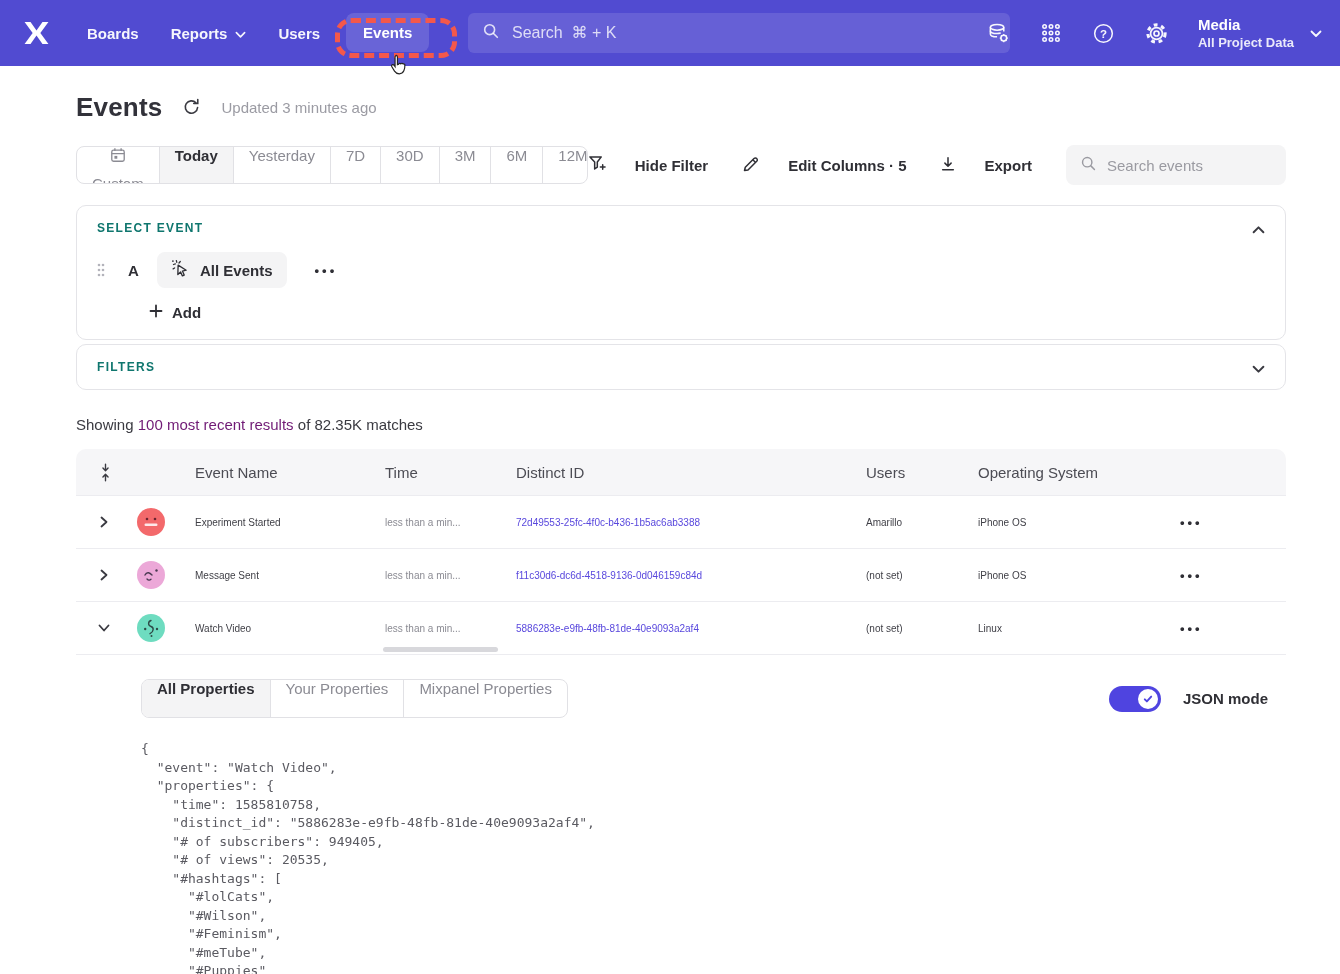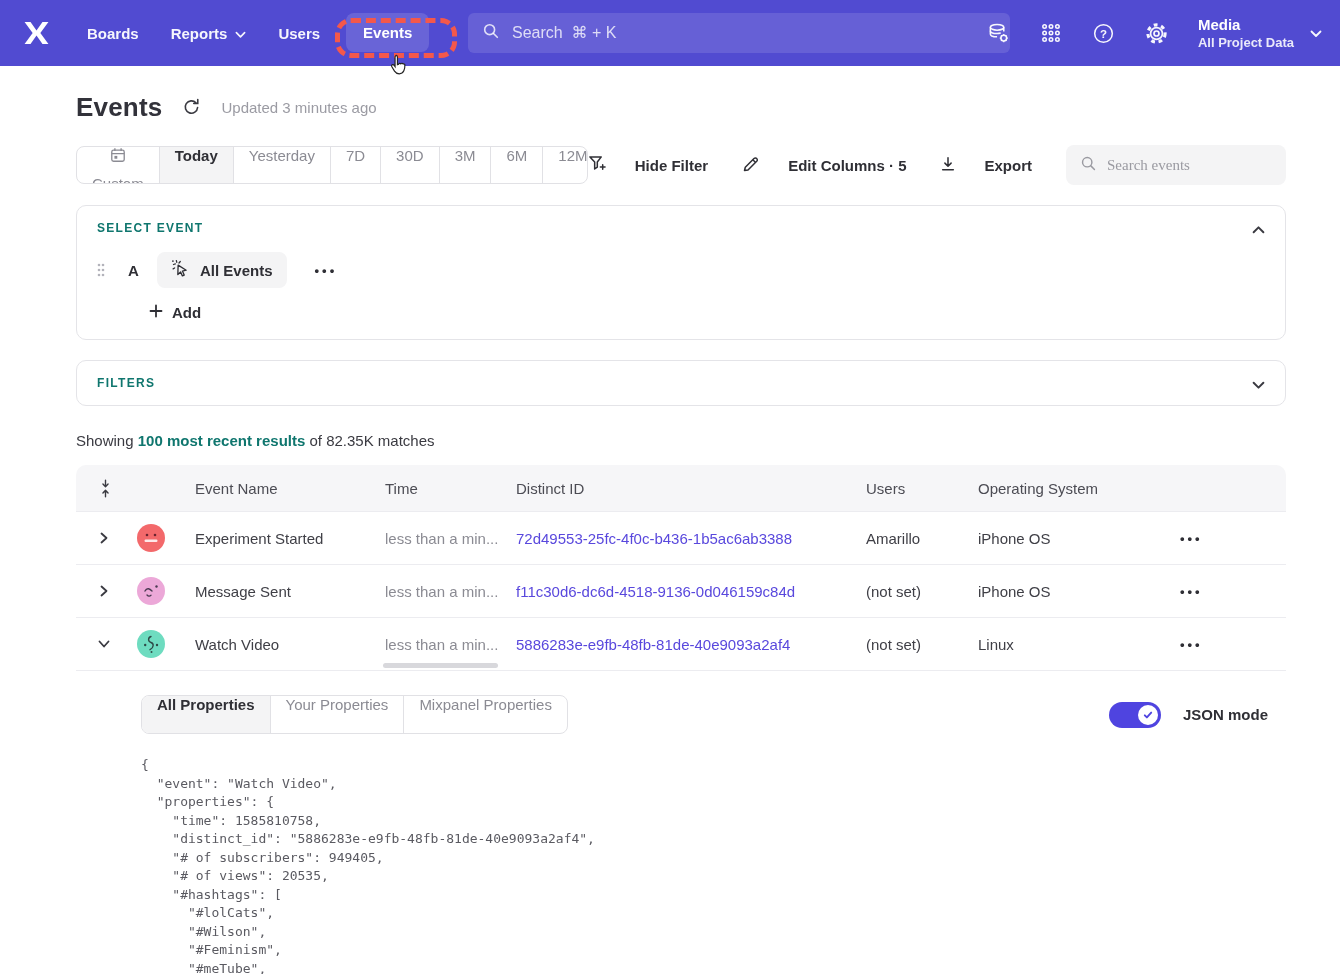--- a/index.html
+++ b/index.html
@@ -35,48 +35,48 @@
 
   .toolbar { margin-top:22px; display:flex; justify-content:space-between; align-items:center; }
   .seg { display:inline-flex; border:1px solid #e1e1e5; border-radius:8px; background:#fff; overflow:hidden; }
   .seg-item { display:flex; align-items:center; gap:9px; padding:0 15px; height:36px; font-size:15px;
               color:#8b8b93; border-right:1px solid #e1e1e5; cursor:pointer; white-space:nowrap;flex-direction:column; }
   .seg-item:last-child { border-right:none; }
   .seg-item.active { background:#f4f4f5; color:#2f2f35; font-weight:700; }
   .tool-group { display:flex; align-items:center; gap:34px; }
   .tool-btn { display:flex; align-items:center; gap:28px; font-size:15px; font-weight:600; color:#2f2f35; cursor:pointer; white-space:nowrap; }
   .search-box { width:220px; height:40px; background:#f4f4f5; border-radius:8px; display:flex; align-items:center; padding:0 14px; gap:10px; color:#9a9aa1; }
-  .search-box input { background:transparent; border:none; outline:none; font-size:15px; width:100%; color:#3a3a41; font-family:Liberation Serif, serif; }
+  .search-box input { background:transparent; border:none; outline:none; font-size:15px; width:100%; color:#3a3a41; font-family:Liberation Sans, sans-serif; }
   .search-box input::placeholder { color:#9a9aa1; }
 
   .card { border:1px solid #e4e4e8; border-radius:10px; position:relative; background:#fff; }
   .card-select { margin-top:20px; padding:15px 20px 18px; }
   .card-title { font-size:12px; font-weight:700; letter-spacing:1.3px; color:#0f766e; }
   .card-chevron { position:absolute; right:20px; top:14px; color:#3a3a41; cursor:pointer; }
   .event-row { margin-top:17px; display:flex; align-items:center; }
   .drag-handle { margin-right:23px; cursor:grab; display:flex; }
   .row-letter { width:14px; font-size:15px; font-weight:600; color:#2f2f35; margin-right:15px; }
   .event-pill { display:flex; align-items:center; gap:10px; height:36px; padding:0 14px; background:#f4f4f5;
                 border-radius:8px; font-size:15px; font-weight:700; color:#2f2f35; cursor:pointer; }
   .dots { letter-spacing:3px; color:#2f2f35; font-size:13px; font-weight:700; cursor:pointer; }
   .dots::before { content:"•••"; }
   .dots-btn { margin-left:28px; }
   .add-btn { margin-top:16px; margin-left:52px; display:flex; align-items:center; gap:9px;
              font-size:15px; font-weight:700; color:#2f2f35; cursor:pointer; width:max-content; }
-  .card-filters { margin-top:20px; height:46px; display:flex; align-items:center; padding:0 20px; }
+  .card-filters { margin-top:4px; height:46px; display:flex; align-items:center; padding:0 20px; }
   .card-filters .card-chevron { top:15px; }
 
   .results { margin-top:26px; font-size:15px; color:#3a3a41; }
-  .results b { font-weight:700; color:#0f766e; }
+  .results b { font-weight:400; color:#701a75; }
 
   
   .table { margin-top:16px; border-radius:10px; overflow:visible; }
   .grid-cols { display:grid; grid-template-columns:56px 63px 190px 131px 350px 112px 170px 138px; align-items:center; }
   .thead { height:46px; background:#f6f6f8; border-radius:10px 10px 0 0; font-size:15px; color:#4c4c54; }
-  .trow { height:53px; border-top:1px solid #ececf0; font-size:15px; color:#3f3f46; background:#fff; }
+  .trow { height:53px; border-top:1px solid #ececf0; font-size:10px; color:#3f3f46; background:#fff; }
   .sort-ic { margin-left:24px; display:flex; cursor:pointer; }
   .expander { display:flex; justify-content:center; cursor:pointer; }
   .avatar { margin-left:5px; display:flex; }
   .td-time { color:#8b8b93; white-space:nowrap; overflow:hidden; }
   .td-id { color:#5948dd; cursor:pointer; white-space:nowrap; }
   .row-dots { padding-left:32px; }
 
   
   .detail { border-top:1px solid #ececf0; background:#fff; padding:24px 18px 0 65px; position:relative; }
   .scroll-thumb { position:absolute; top:-8px; left:307px; width:115px; height:5px; background:#d8d8dc; border-radius:3px; }

